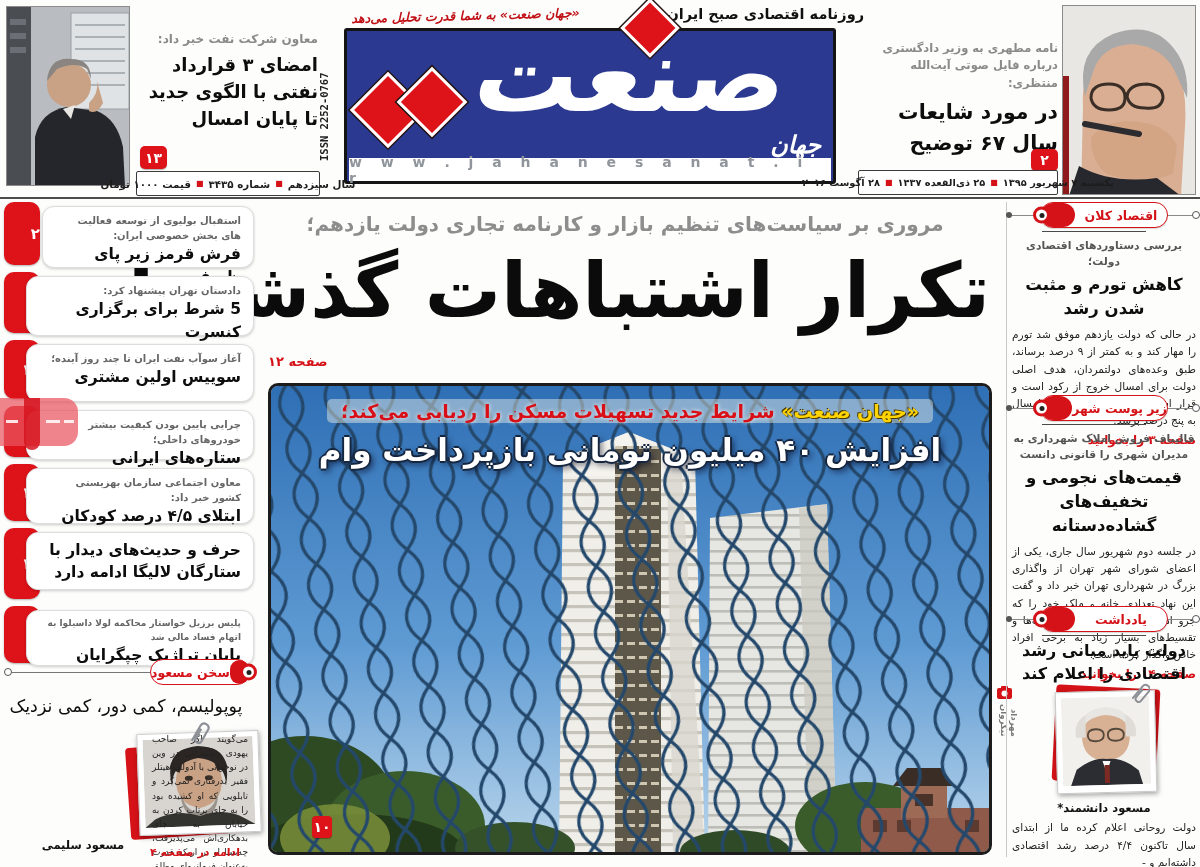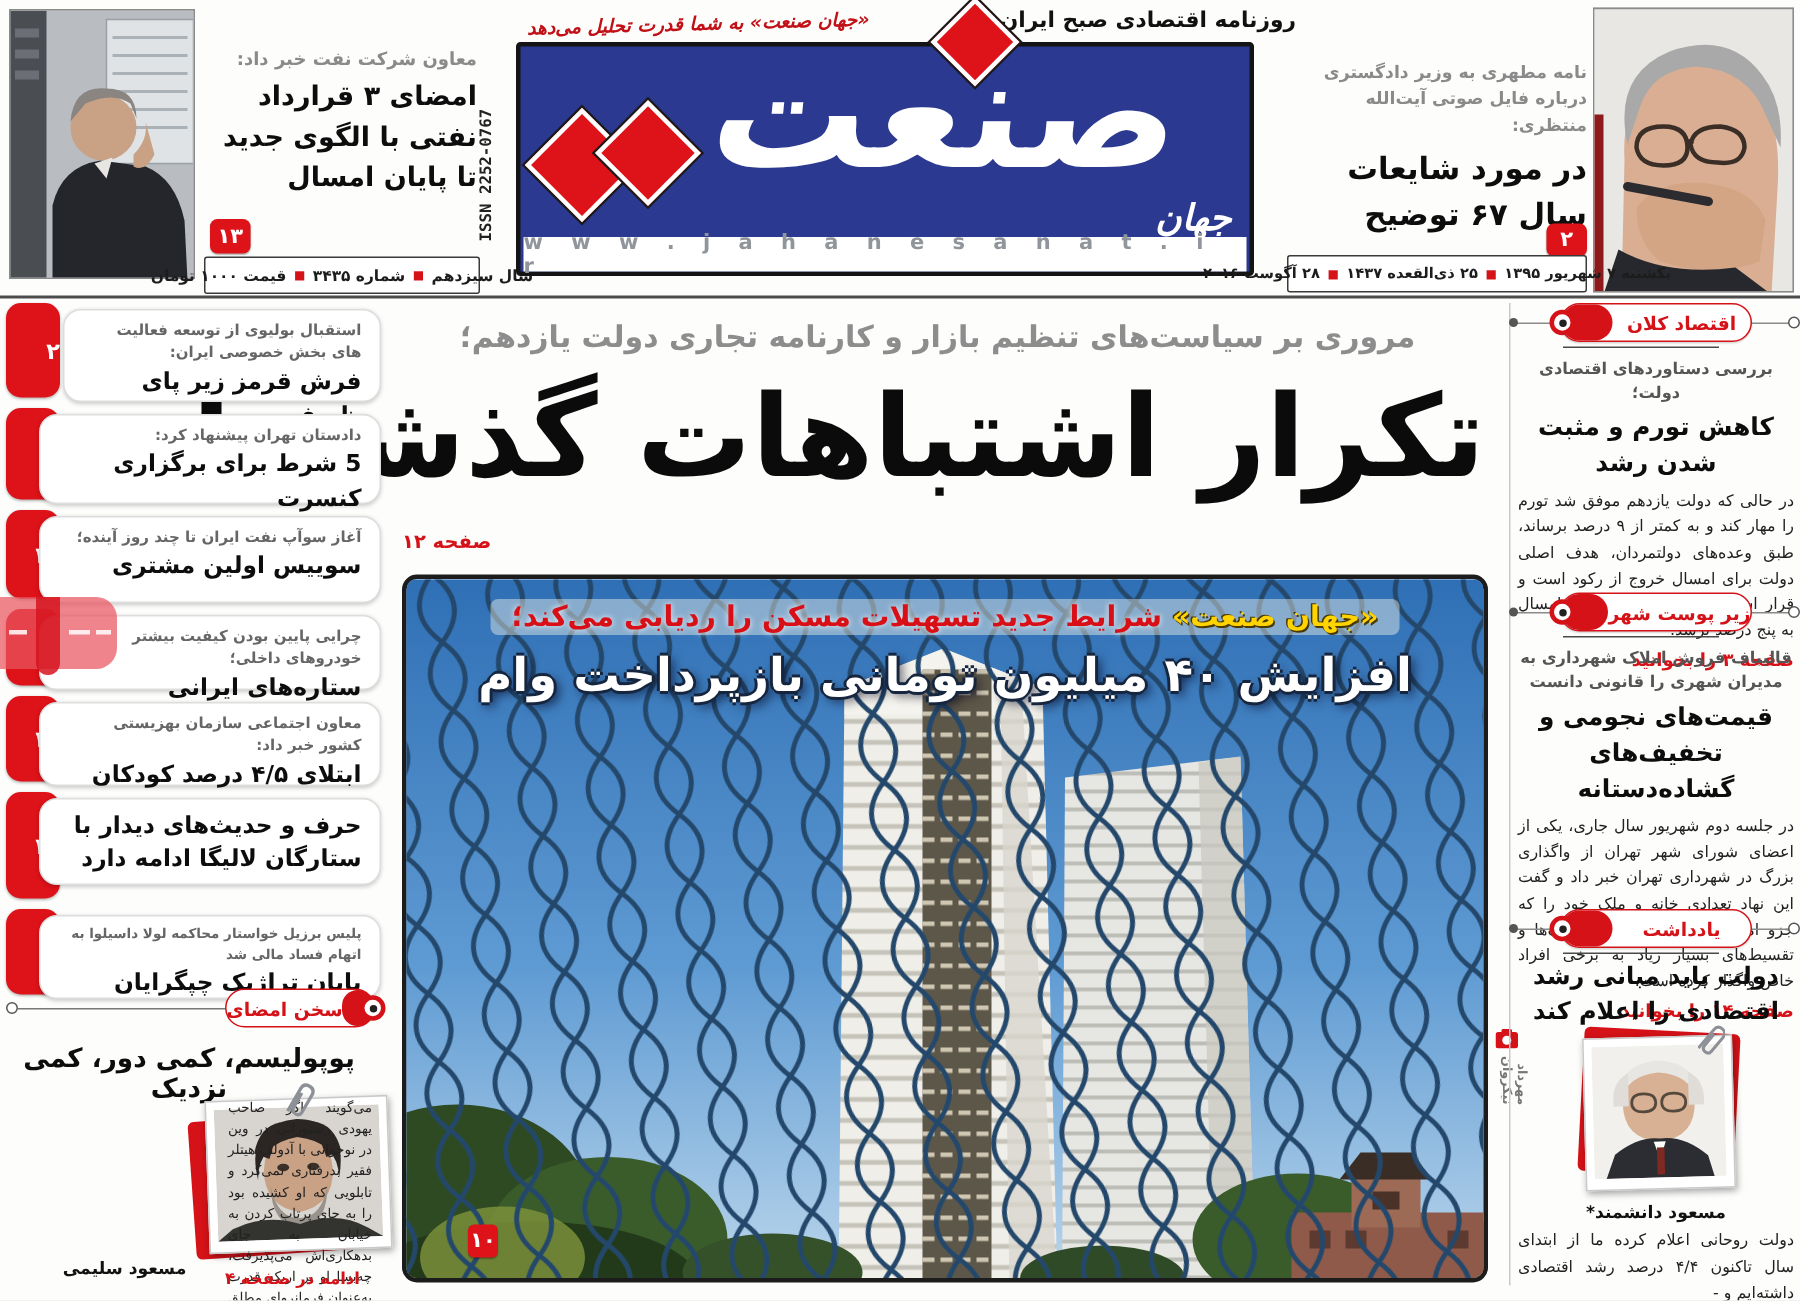--- a/index.html
+++ b/index.html
@@ -97,21 +97,21 @@
   .side-kicker{font-size:10px;font-weight:bold;color:#666;line-height:1.5;}
   .side-title{font-size:15.5px;font-weight:bold;color:#0d0d0d;line-height:1.5;}
   
   #first-word{left:0;top:656px;width:252px;height:211px;}
   #fw-pill{position:absolute;left:150px;top:3px;width:100px;height:26px;background:#fff;
            border:1.7px solid #d41218;border-radius:14px;display:flex;align-items:center;direction:ltr;z-index:2;}
   #fw-line{position:absolute;left:12px;top:16px;width:140px;height:1px;background:#777;}
   #fw-dot{position:absolute;left:4px;top:12px;width:8px;height:8px;border-radius:50%;
           border:1.5px solid #555;background:#fff;}
   #fw-title{position:absolute;left:0;top:40px;width:252px;text-align:center;
-            font-size:17.5px;font-weight:bold;color:#0d0d0d;}
+            font-size:17.5px;font-weight:normal;color:#0d0d0d;}
   #fw-body{position:absolute;left:152px;top:76px;width:96px;font-size:9px;line-height:1.57;
            color:#222;text-align:justify;}
   #fw-ref{position:absolute;left:140px;top:190px;width:110px;text-align:center;
           font-size:11px;font-weight:bold;color:#d41218;}
   
   #credit{left:996px;top:684px;width:16px;}
   #credit-name{position:absolute;left:3px;top:20px;writing-mode:vertical-rl;
                font-size:8.5px;color:#777;font-weight:bold;}
   
   #watermark{left:0;top:398px;width:78px;height:48px;z-index:40;
@@ -417,21 +417,21 @@
       <div class="caption" style="margin-top:2px;">مسعود دانشمند*</div>
       <div class="sec-body" style="margin-top:4px;">دولت روحانی اعلام کرده ما از ابتدای سال تاکنون ۴/۴ درصد رشد اقتصادی داشته‌ایم و -</div>
 
     </div>
   </div>
 
   <div class="abs" id="first-word">
     <div id="fw-dot"></div>
     <div id="fw-line"></div>
     <div id="fw-pill">
-      <div class="pill-label">سخن امضای</div>
+      <div class="pill-label">سخن مسعود</div>
       <div class="pill-block" style="width:30px;"></div>
       <div class="bullseye" style="right:-8px;"></div>
     </div>
     <div id="fw-title">پوپولیسم، کمی دور، کمی نزدیک</div>
 
     <div class="polaroid-wrap abs" style="left:16px;top:76px;width:134px;height:104px;">
       <div class="red-card" style="left:-6px;top:12px;width:118px;height:92px;transform:rotate(-4deg);"></div>
       <div class="polaroid" style="left:4px;top:0;width:122px;height:102px;transform:rotate(-2deg);">
         <svg width="110" height="88" viewBox="0 0 110 88">
           <rect width="110" height="88" fill="#d8d5d0"></rect>

